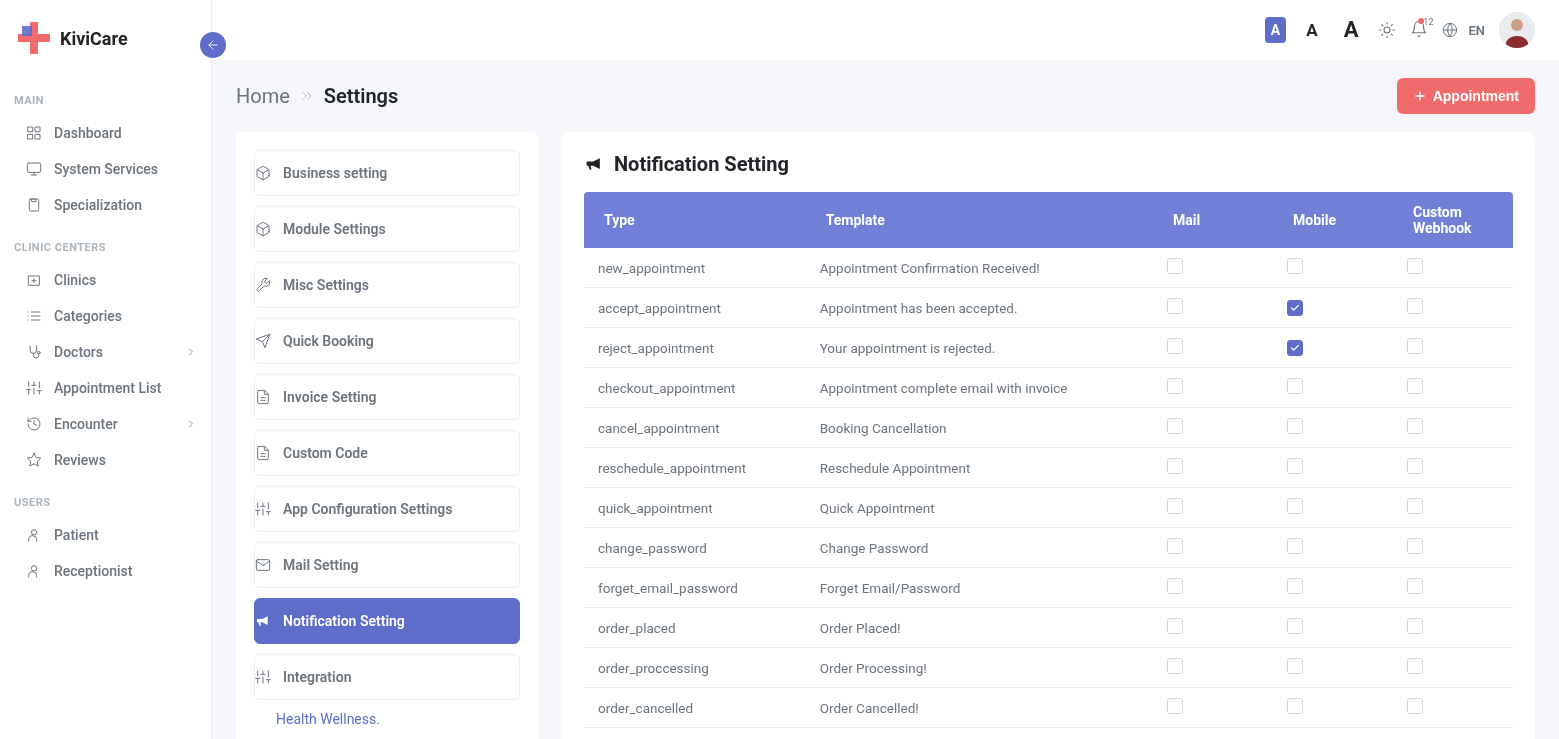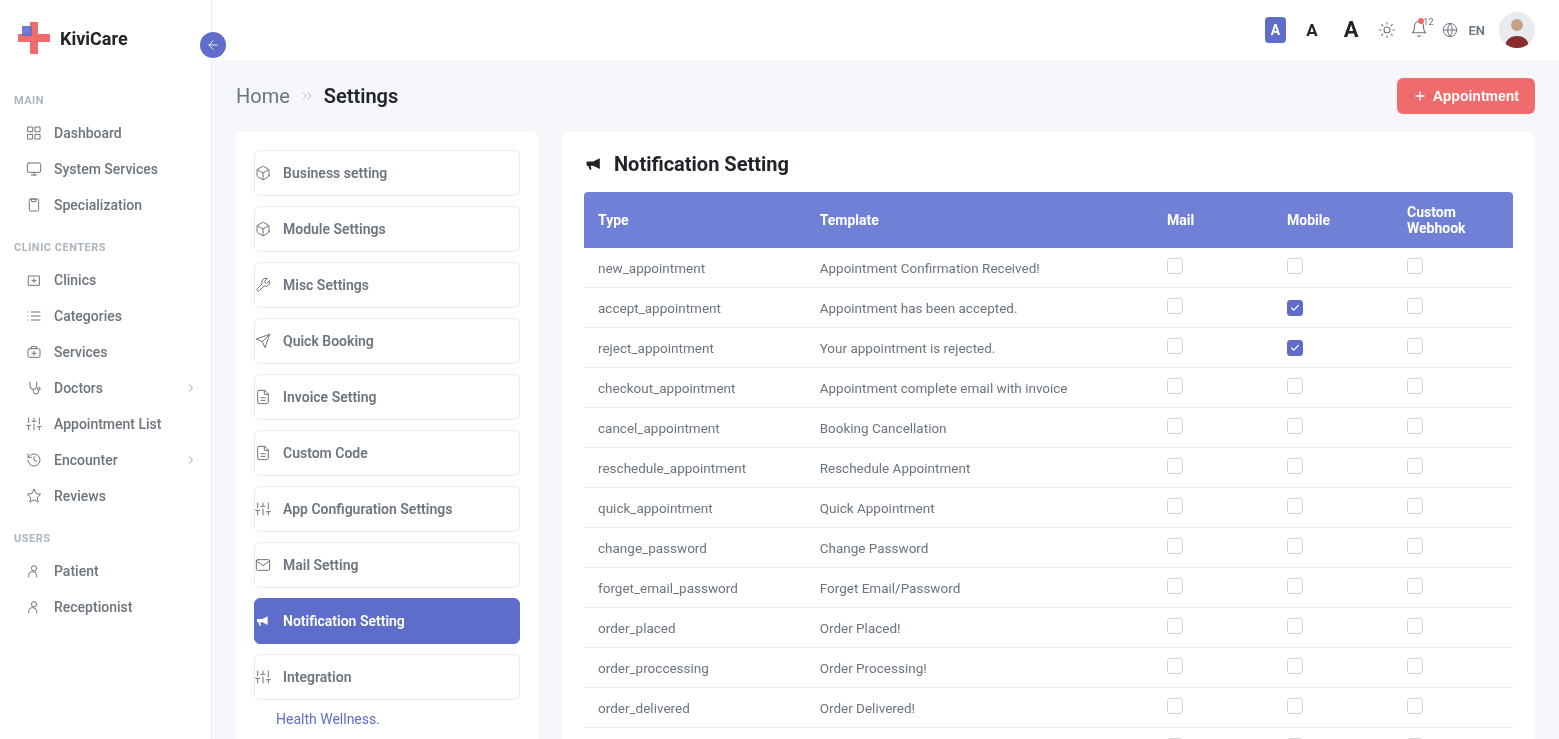--- a/index.html
+++ b/index.html
@@ -45,21 +45,21 @@
     .panels { display: flex; gap: 24px; }
     .settings-menu { width: 302px; background: #fff; border-radius: 6px; padding: 18px; }
     .settings-item { display: flex; align-items: center; gap: 12px; padding: 14px 0; border: 1px solid #e9ecef; border-radius: 6px; margin-bottom: 10px; cursor: pointer; font-weight: 600; color: #6c757d; font-size: 14px; }
     .settings-item.active { background: #5F6DCA; border-color: #5F6DCA; color: #fff; }
     .settings-icon { width: 16px; height: 16px; flex-shrink: 0; }
     
     .panel { flex: 1; background: #fff; border-radius: 6px; padding: 20px 22px; }
     .panel-title { display: flex; align-items: center; gap: 10px; font-size: 20px; font-weight: 700; color: #212529; margin-bottom: 16px; }
     
     table { width: 100%; border-collapse: collapse; }
-    thead th { background: #7080d6; color: #fff; font-weight: 700; font-size: 14px; text-align: left; padding: 12px 14px; }
+    thead th { background: #7080d6; color: #fff; font-weight: 700; font-size: 14px; text-align: left; padding: 12px 20px; }
     thead th:first-child { border-top-left-radius: 4px; }
     thead th:last-child { border-top-right-radius: 4px; }
     tbody td { padding: 10px 14px; border-bottom: 1px solid #e9ecef; font-size: 13.5px; color: #6c757d; }
     .cb { width: 16px; height: 16px; border: 1px solid #d1d5db; border-radius: 3px; display: inline-flex; align-items: center; justify-content: center; cursor: pointer; }
     .cb.checked { background: #5F6DCA; border-color: #5F6DCA; }
     .cb.checked svg { display: block; }
     .cb svg { display: none; width: 10px; height: 10px; }
     
     .footer-link { position: fixed; bottom: 12px; left: 236px; color: #5F6DCA; font-size: 14px; cursor: pointer; margin-left: 40px; }
     
@@ -112,27 +112,20 @@
               <rect x="4" y="6" width="16" height="14"></rect>
               <path d="M12 10v6M9 13h6"></path>
             </svg></span>
           <span>Clinics</span>
         </div>
         <div class="nav-item">
           <span class="nav-icon"><svg class="stroke " viewBox="0 0 24 24" width="16" height="16">
               <path d="M8 6h13M8 12h13M8 18h13M3 6h.01M3 12h.01M3 18h.01"></path>
             </svg></span>
           <span>Categories</span>
-        </div>
-        <div class="nav-item">
-          <span class="nav-icon"><svg class="stroke " viewBox="0 0 24 24" width="16" height="16">
-              <rect x="3" y="7" width="18" height="13" rx="2"></rect>
-              <path d="M12 11v6M9 14h6M8 7V4h8v3"></path>
-            </svg></span>
-          <span>Services</span>
         </div>
         <div class="nav-item">
           <span class="nav-icon"><svg class="stroke " viewBox="0 0 24 24" width="16" height="16">
               <path d="M6 3v6a5 5 0 0010 0V3M11 14v3a4 4 0 008 0v-2"></path>
               <circle cx="19" cy="13" r="2"></circle>
             </svg></span>
           <span>Doctors</span>
           <svg class="nav-chevron stroke" viewBox="0 0 24 24">
             <path d="M9 18l6-6-6-6"></path>
           </svg>
@@ -400,27 +393,20 @@
     <td><span class="cb"></span></td>
                 </tr>
                 <tr>
     <td>order_proccessing</td>
     <td>Order Processing!</td>
     <td><span class="cb"></span></td>
     <td><span class="cb"></span></td>
     <td><span class="cb"></span></td>
                 </tr>
                 <tr>
-    <td>order_delivered</td>
-    <td>Order Delivered!</td>
-    <td><span class="cb"></span></td>
-    <td><span class="cb"></span></td>
-    <td><span class="cb"></span></td>
-                </tr>
-                <tr>
     <td>order_cancelled</td>
     <td>Order Cancelled!</td>
     <td><span class="cb"></span></td>
     <td><span class="cb"></span></td>
     <td><span class="cb"></span></td>
                 </tr>
               </tbody>
           </table>
         </div>
       </div>

